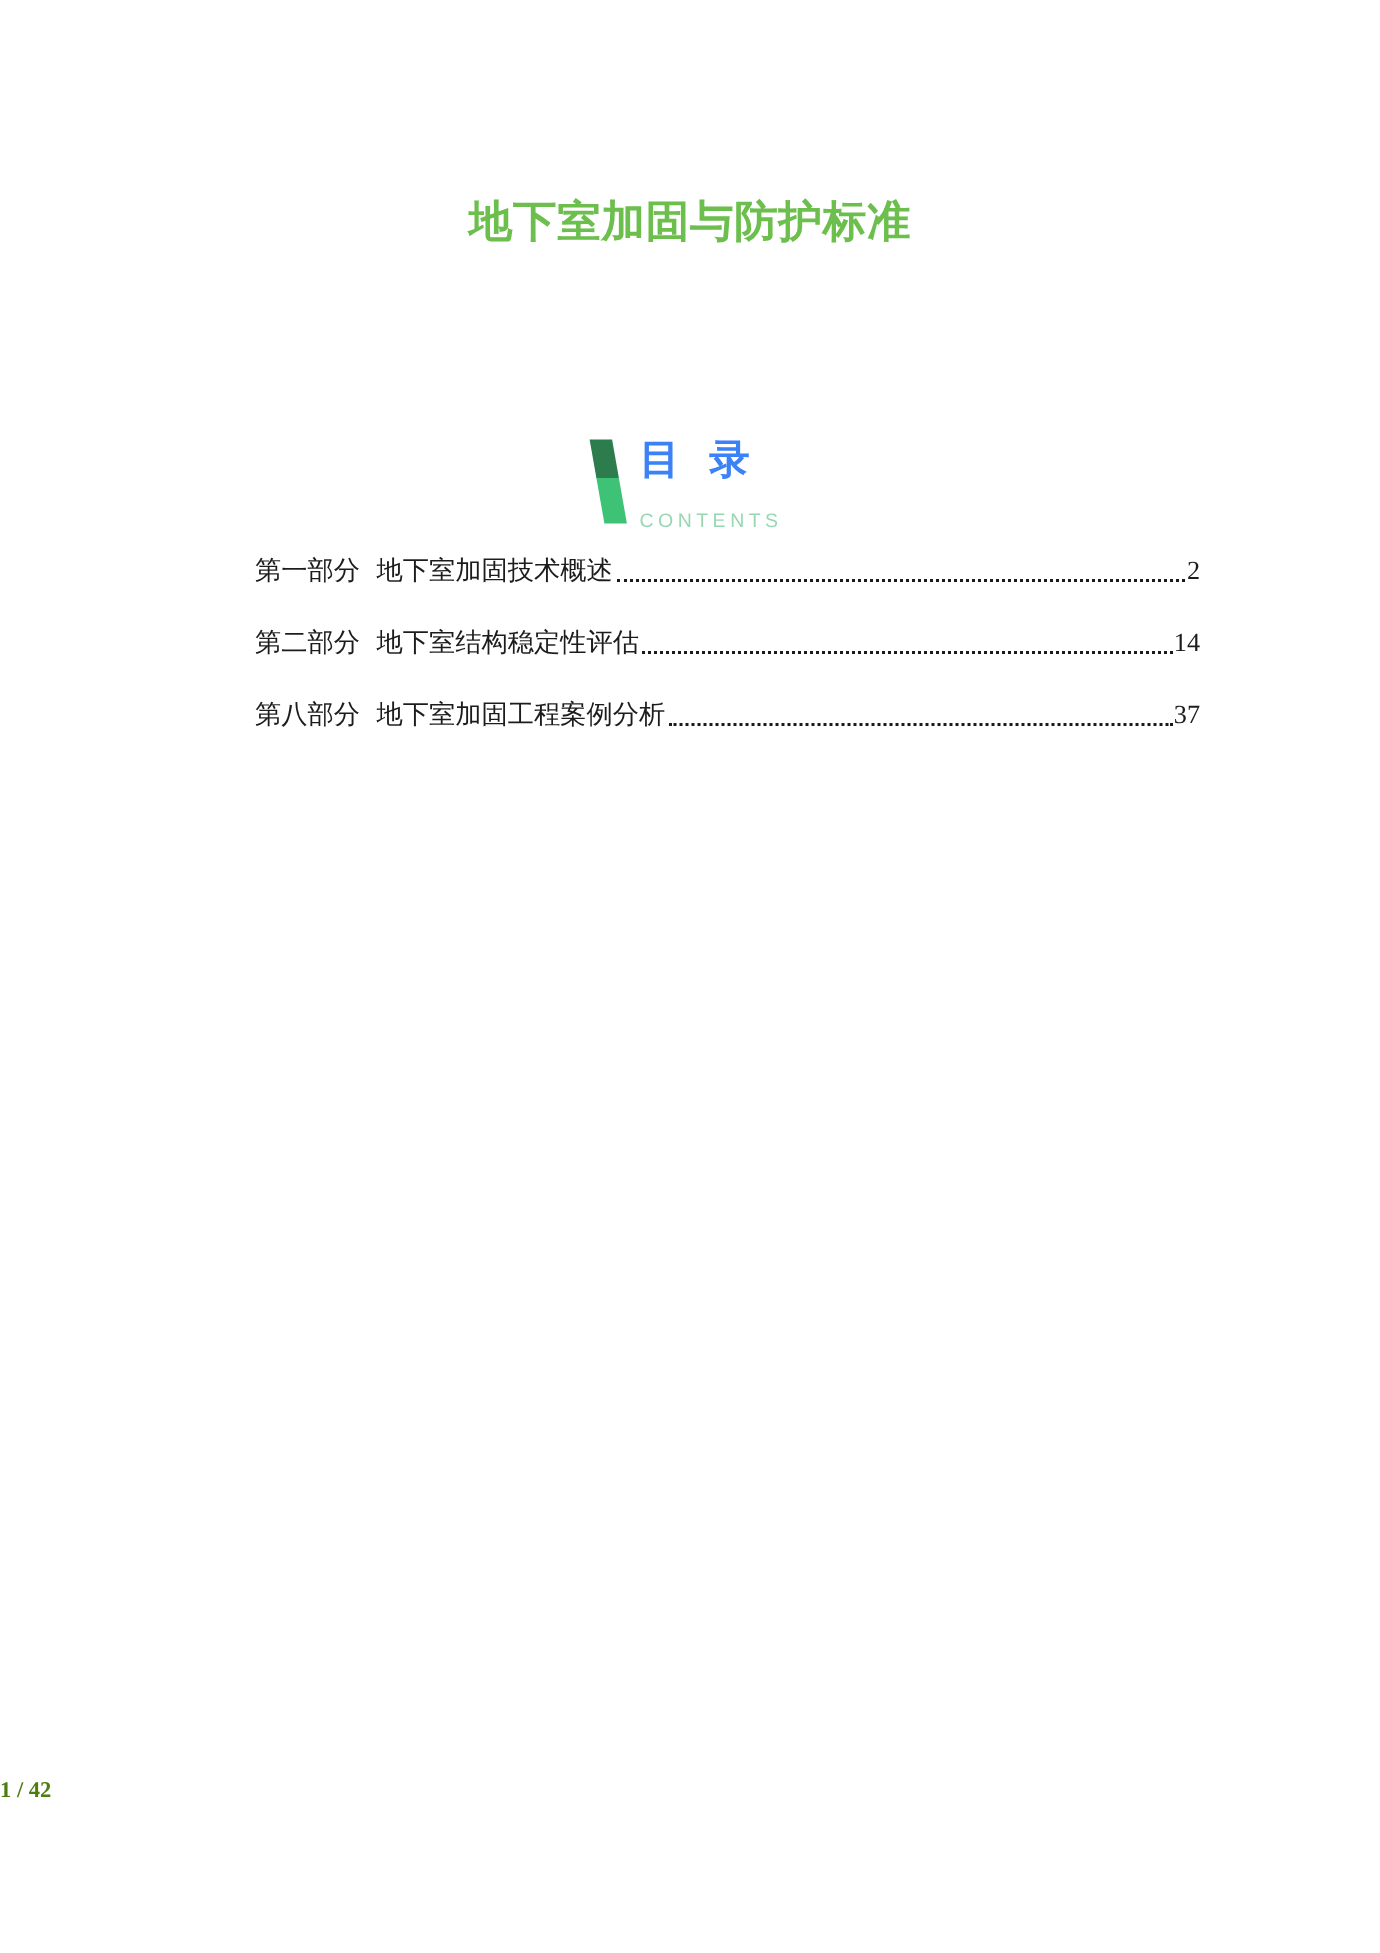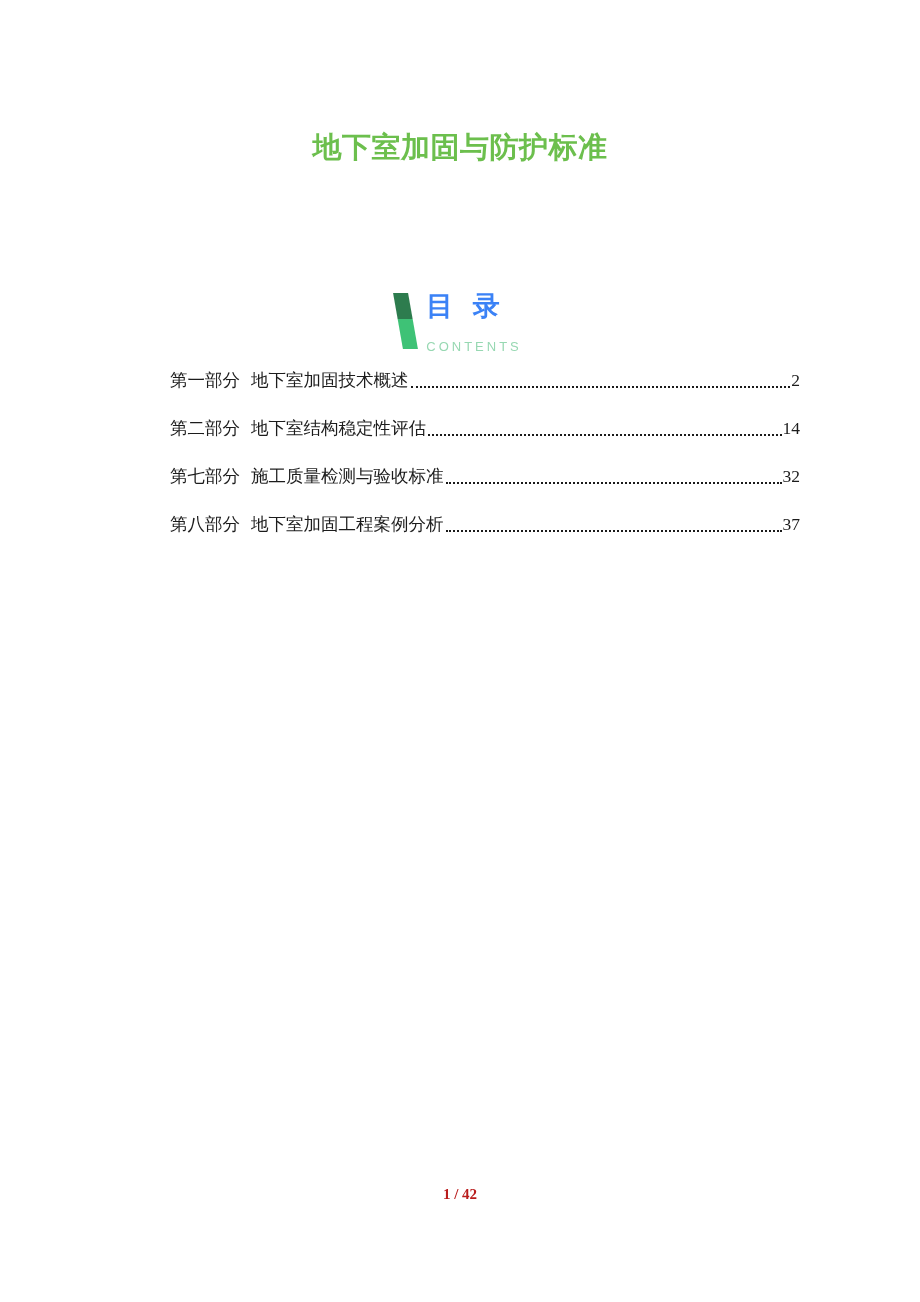--- a/index.html
+++ b/index.html
@@ -99,24 +99,24 @@
   .toc-page {
     white-space: nowrap;
   }
 
   
   .footer {
     position: absolute;
     top: 1186px;
     left: 0;
     right: 0;
-    text-align: center;
+    text-align: left;
     font-size: 15px;
     font-weight: bold;
-    color: #b91c1c;
+    color: #4d7c0f;
   }
 </style>
 </head>
 <body>
 
 <div class="page">
 
   <h1 class="doc-title">地下室加固与防护标准</h1>
 
   <div class="toc-header">
@@ -140,26 +140,20 @@
 
     <div class="toc-row">
       <span class="toc-part">第二部分</span>
       <span class="toc-title">地下室结构稳定性评估</span>
       <span class="toc-dots"></span>
       <span class="toc-page">14</span>
     </div>
 
 
 
-    <div class="toc-row">
-      <span class="toc-part">第七部分</span>
-      <span class="toc-title">施工质量检测与验收标准</span>
-      <span class="toc-dots"></span>
-      <span class="toc-page">32</span>
-    </div>
 
     <div class="toc-row">
       <span class="toc-part">第八部分</span>
       <span class="toc-title">地下室加固工程案例分析</span>
       <span class="toc-dots"></span>
       <span class="toc-page">37</span>
     </div>
 
   </div>
 

